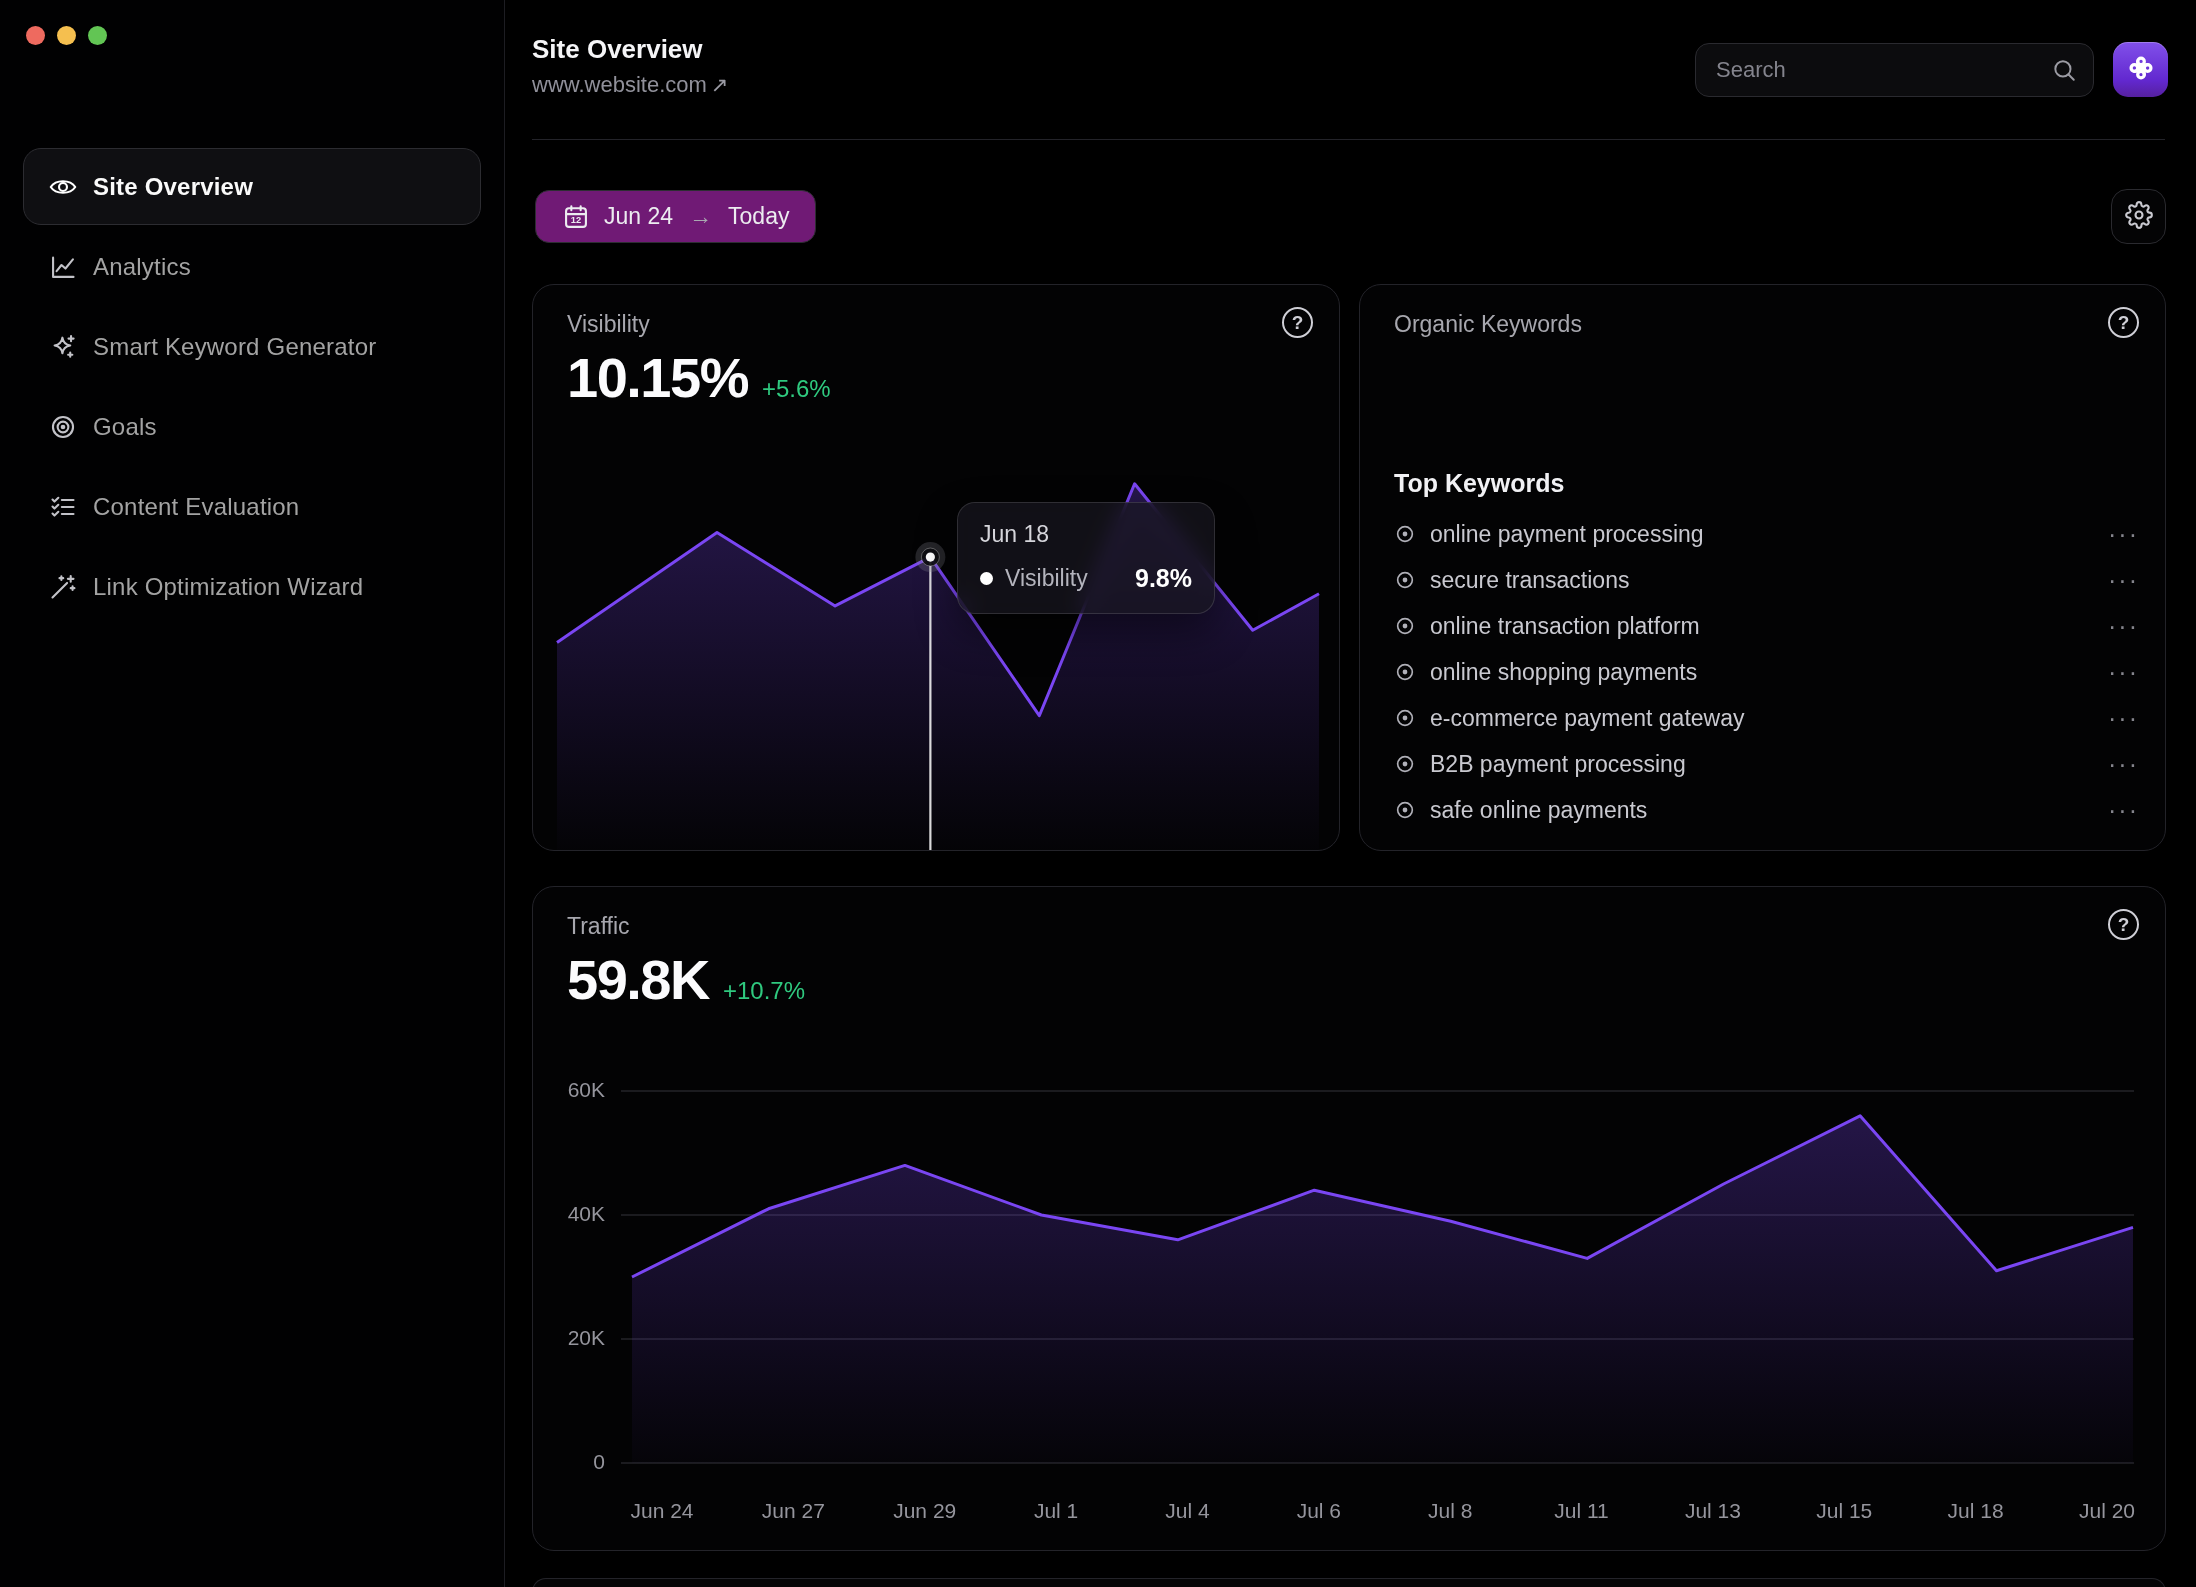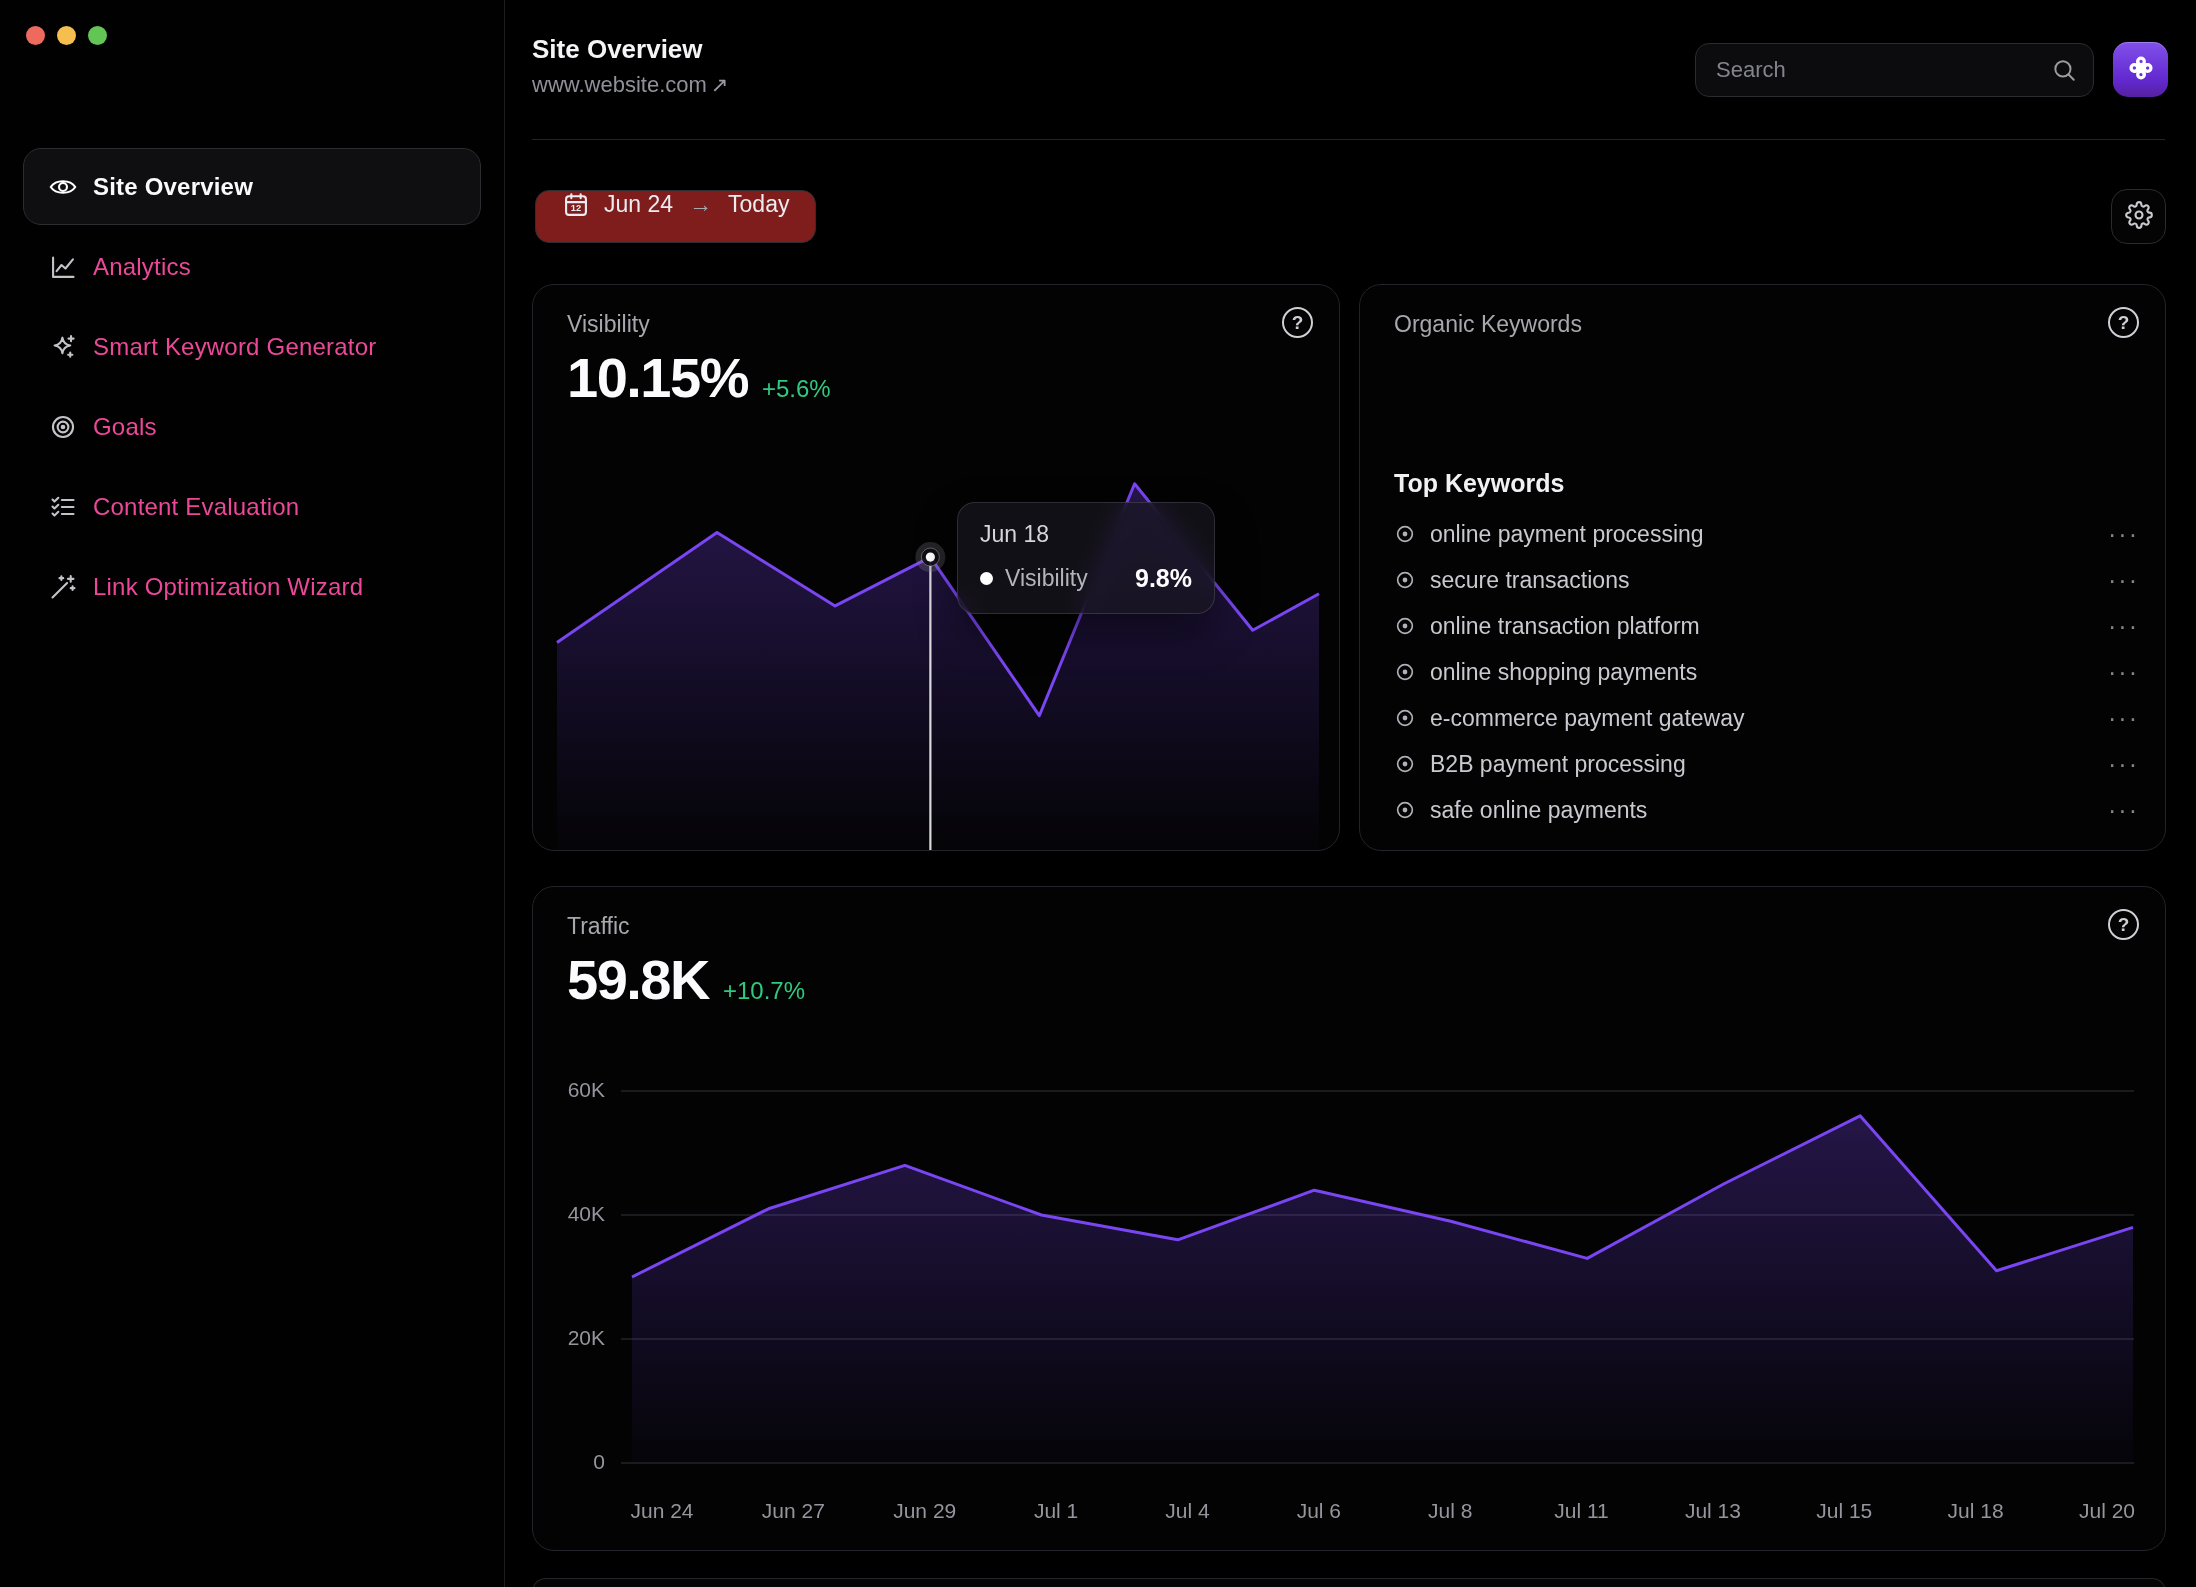--- a/index.html
+++ b/index.html
@@ -10,21 +10,21 @@
     -webkit-font-smoothing:antialiased;
   }
   .window { position:absolute; inset:0; background:#000; }
 
   
   .sidebar { position:absolute; left:0; top:0; bottom:0; width:505px; background:#010102; border-right:1px solid #1d1d22; }
   .traffic-lights { position:absolute; top:26px; left:26px; display:flex; gap:12px; }
   .tl-dot { width:19px; height:19px; border-radius:50%; }
   .nav { position:absolute; top:148px; left:23px; right:23px; }
   .nav-item { height:77px; margin-bottom:3px; display:flex; align-items:center; padding-left:25px; gap:16px;
-    border-radius:18px; border:1px solid transparent; color:#ec4899; cursor:pointer; }
+    border-radius:18px; border:1px solid transparent; color:#a3a3a3; cursor:pointer; }
   .nav-item .nav-icon { width:28px; height:28px; display:flex; align-items:center; justify-content:center; color:#c2c2c8; }
   .nav-item .nav-label { font-size:24px; letter-spacing:.2px; }
   .nav-item.active { background:#0f0f12; border-color:#2c2c31; color:#fff; }
   .nav-item.active .nav-icon { color:#fff; }
   .nav-item.active .nav-label { font-weight:700; color:#fafafa; }
   .nav-icon svg { width:28px; height:28px; display:block; }
 
   
   .page-title { position:absolute; left:532px; top:34px; font-size:26px; font-weight:700; color:#f5f5f7; }
   .site-url { position:absolute; left:532px; top:72px; font-size:22px; color:#90909a; display:flex; align-items:center; gap:4px; cursor:pointer; }
@@ -35,21 +35,21 @@
   .search-box input::placeholder { color:#84848d; }
   .search-box .sicon { width:26px; height:26px; color:#9b9ba3; }
   .logo-btn { position:absolute; left:2113px; top:42px; width:55px; height:55px; border-radius:15px; cursor:pointer;
     background:linear-gradient(180deg,#8150ea 0%, #6228cf 70%, #56209f 100%);
     display:flex; align-items:center; justify-content:center; box-shadow:inset 0 1px 0 rgba(255,255,255,.25); }
   .logo-btn svg { width:38px; height:38px; }
   .top-divider { position:absolute; left:532px; right:31px; top:139px; height:1px; background:#232329; }
 
   
   .date-btn { position:absolute; left:535px; top:190px; height:53px; padding:0 26px; border:1px solid #2d2d32;
-    border-radius:14px; background:#7f1d1d; display:flex; gap:14px; cursor:pointer; }
+    border-radius:14px; background:#701a75; display:flex; align-items:center; gap:14px; cursor:pointer; }
   .date-btn .cal { width:28px; height:28px; color:#ececf0; }
   .date-btn .dtxt { font-size:23px; color:#ececf0; }
   .date-btn .darrow { font-size:23px; color:#a9a9b1; padding:0 2px; }
   .gear-btn { position:absolute; left:2111px; top:189px; width:55px; height:55px; border:1px solid #2a2a2f;
     border-radius:16px; background:#040405; display:flex; align-items:center; justify-content:center; cursor:pointer; color:#cacad1; }
   .gear-btn svg { width:28px; height:28px; }
 
   
   .card { position:absolute; background:#030304; border:1px solid #232329; border-radius:22px; overflow:hidden; }
   .card-vis { left:532px; top:284px; width:808px; height:567px; }

